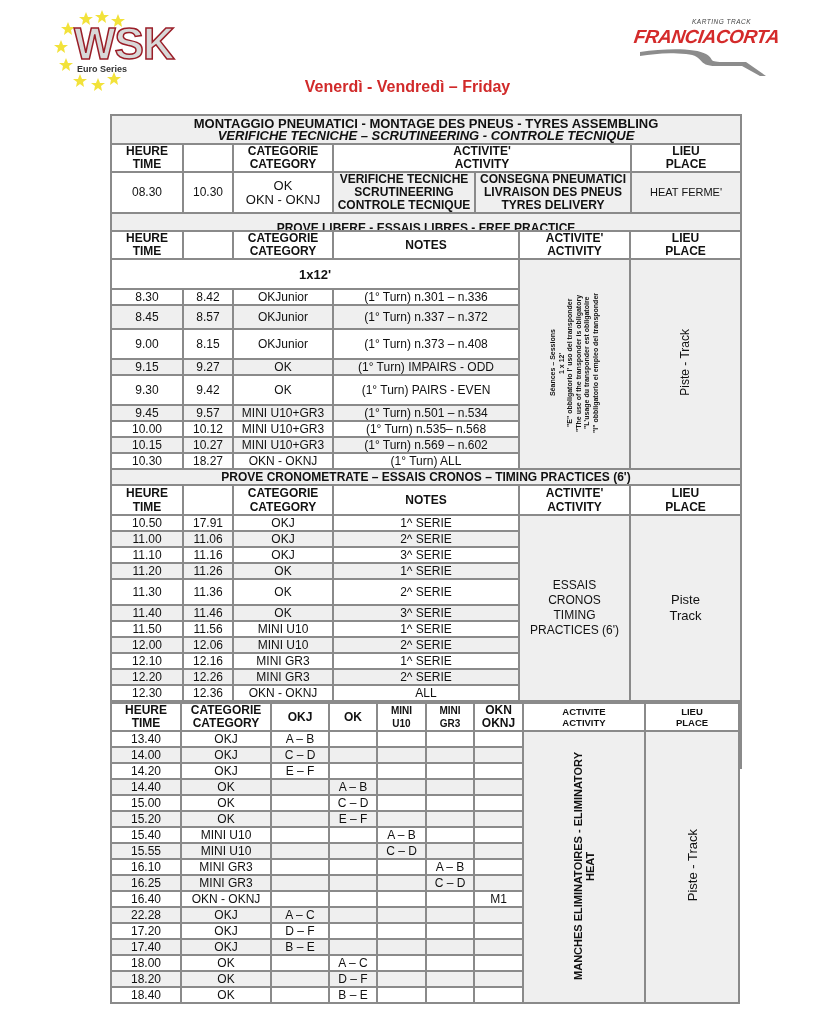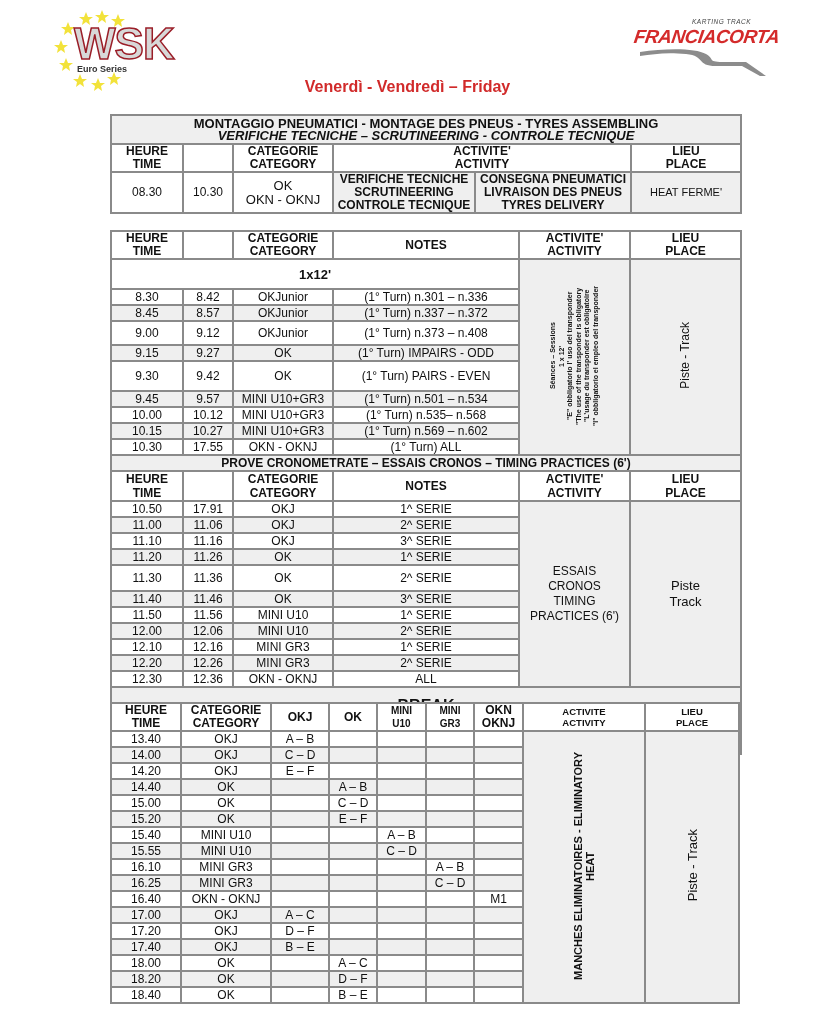--- a/index.html
+++ b/index.html
@@ -93,20 +93,23 @@
     </td>
     <td class="small g" style="white-space:pre-line">VERIFICHE TECNICHE
 SCRUTINEERING
 CONTROLE TECNIQUE</td>
     <td class="small g" style="white-space:pre-line">CONSEGNA PNEUMATICI
 LIVRAISON DES PNEUS
 TYRES DELIVERY</td>
     <td class="g" style="font-size:11px">HEAT FERME'</td>
   </tr>
 
+  <tr style="height:28px">
+    <td colspan="6" class="sec">PROVE LIBERE - ESSAIS LIBRES - FREE PRACTICE</td>
+  </tr>
 </tbody>
   </table>
 
 <table class="sched" style="top:230px;">
   <colgroup>
     <col style="width:70px">
       <col style="width:48px">
       <col style="width:98px">
       <col style="width:184px">
       <col style="width:109px">
@@ -138,29 +141,29 @@
     <td rowspan="10" class="g">
       <span class="vert" style="font-size:12px">Piste - Track</span>
     </td>
   </tr>
   <tr style="height:14px">
     <td>8.30</td>
     <td>8.42</td>
     <td>OKJunior</td>
     <td>(1° Turn) n.301 – n.336</td>
   </tr>
-  <tr style="height:14px">
+  <tr style="height:22px">
     <td class="g">8.45</td>
     <td class="g">8.57</td>
     <td class="g">OKJunior</td>
     <td class="g">(1° Turn) n.337 – n.372</td>
   </tr>
-  <tr style="height:22px">
+  <tr style="height:28px">
     <td>9.00</td>
-    <td>9.12</td>
+    <td>8.15</td>
     <td>OKJunior</td>
     <td>(1° Turn) n.373 – n.408</td>
   </tr>
   <tr style="height:14px">
     <td class="g">9.15</td>
     <td class="g">9.27</td>
     <td class="g">OK</td>
     <td class="g">(1° Turn) IMPAIRS - ODD</td>
   </tr>
   <tr style="height:28px">
@@ -182,21 +185,21 @@
     <td>(1° Turn) n.535– n.568</td>
   </tr>
   <tr style="height:14px">
     <td class="g">10.15</td>
     <td class="g">10.27</td>
     <td class="g">MINI U10+GR3</td>
     <td class="g">(1° Turn) n.569 – n.602</td>
   </tr>
   <tr style="height:14px">
     <td>10.30</td>
-    <td>17.55</td>
+    <td>18.27</td>
     <td>OKN - OKNJ</td>
     <td>(1° Turn) ALL</td>
   </tr>
 
   <tr style="height:14px">
     <td colspan="6" class="sec">PROVE CRONOMETRATE – ESSAIS CRONOS – TIMING PRACTICES (6')</td>
   </tr>
   <tr style="height:26px">
     <td class="hdr" style="white-space:pre-line;font-size:12px;line-height:14px">HEURE
 TIME</td>
@@ -421,21 +424,21 @@
   <tr style="height:14px">
     <td>16.40</td>
     <td>OKN - OKNJ</td>
     <td></td>
     <td></td>
     <td></td>
     <td></td>
     <td>M1</td>
   </tr>
   <tr style="height:14px">
-    <td class="g">17.00</td>
+    <td class="g">22.28</td>
     <td class="g">OKJ</td>
     <td class="g">A – C</td>
     <td class="g"></td>
     <td class="g"></td>
     <td class="g"></td>
     <td class="g"></td>
   </tr>
   <tr style="height:14px">
     <td>17.20</td>
     <td>OKJ</td>

